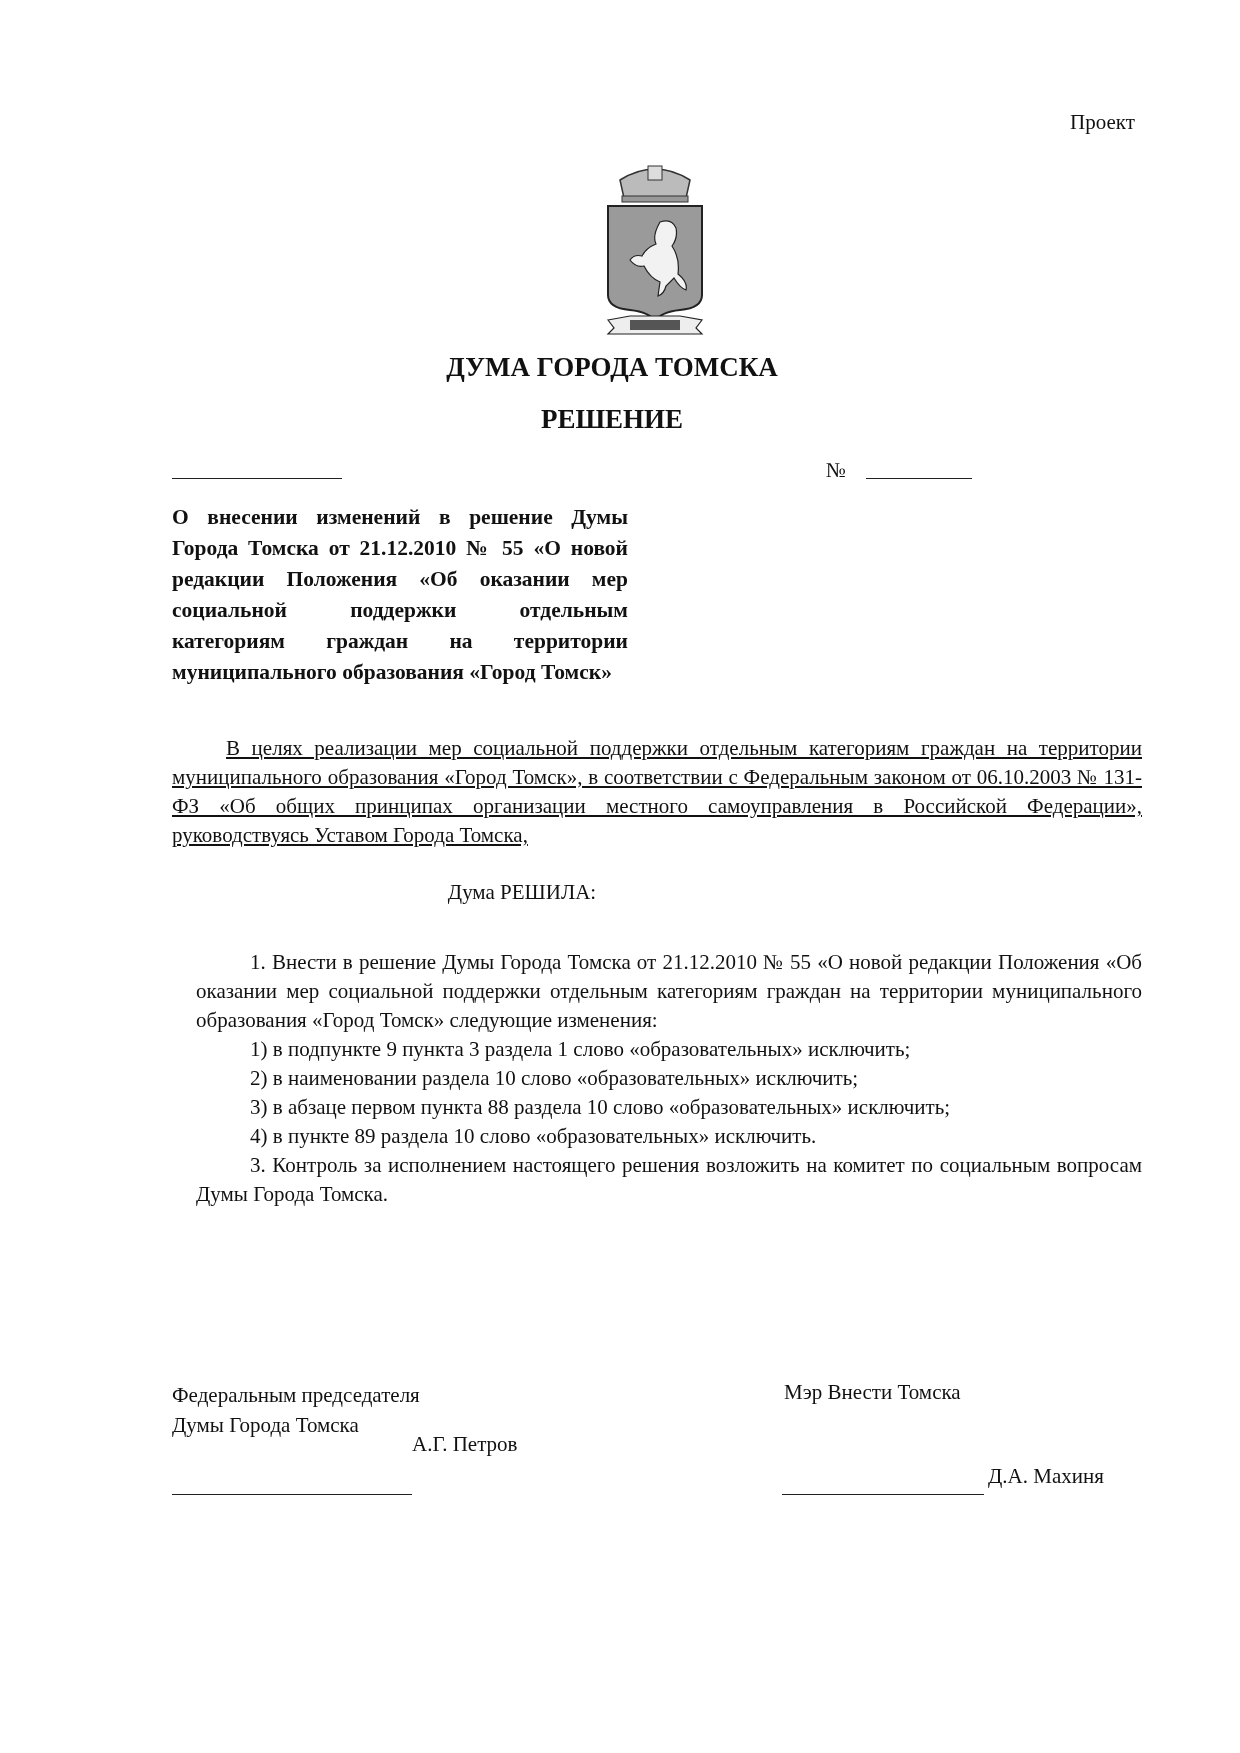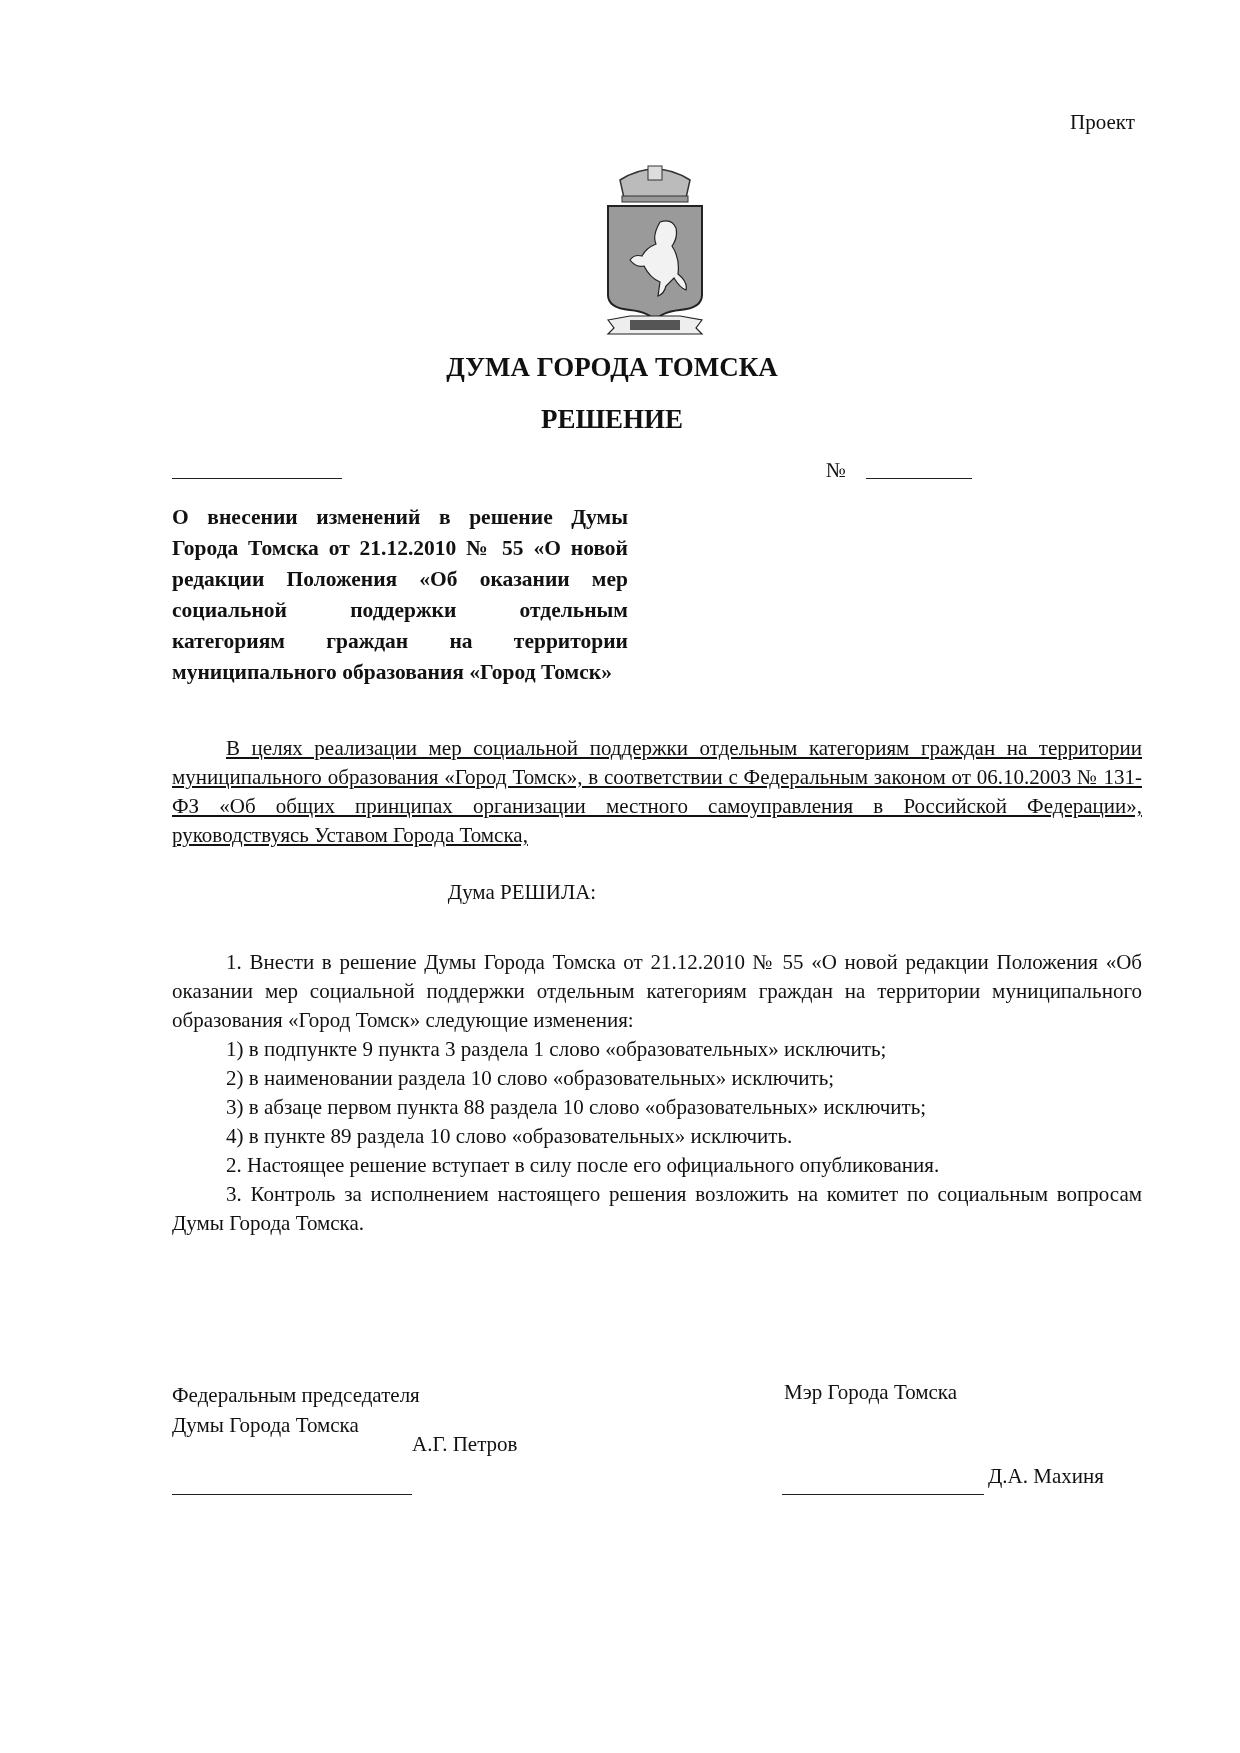--- a/index.html
+++ b/index.html
@@ -14,21 +14,21 @@
   .no-label { left:826px; top:458px; font-size:21px; }
   .no-line { left:866px; top:478px; width:106px; border-bottom:1.5px solid #222; }
   .date-line { left:172px; top:478px; width:170px; border-bottom:1.5px solid #222; }
   .subject { left:172px; top:502px; width:456px; font-weight:bold; font-size:21.5px;
              line-height:31px; text-align:justify; text-align-last:left; }
   .para { left:172px; width:970px; font-size:21px; line-height:29px; text-align:justify;text-decoration:underline; }
   .indent { text-indent:54px; }
   .p1 { top:734px; }
   .resolve { left:0; width:1044px; text-align:center; top:880px; font-size:21px; }
   .list { left:172px; width:970px; top:948px; font-size:21px; line-height:29px; }
-  .list div { text-align:justify; }
+  .list div { text-align:justify;margin-left:24px; }
   .list .li { padding-left:54px; }
   .sig-left { left:172px; top:1380px; font-size:21px; line-height:30px; }
   .sig-right { left:784px; top:1380px; font-size:21px; }
   .sig-line-l { left:172px; top:1494px; width:240px; border-bottom:1.5px solid #222; }
   .sig-name-l { left:412px; top:1432px; font-size:21px; }
   .sig-line-r { left:782px; top:1494px; width:202px; border-bottom:1.5px solid #222; }
   .sig-name-r { left:988px; top:1464px; font-size:21px; }
 </style>
 </head>
 <body>
@@ -63,26 +63,25 @@
 <div class="abs para indent p1">В целях реализации мер социальной поддержки отдельным категориям граждан на территории муниципального образования «Город Томск», в соответствии с Федеральным законом от 06.10.2003 № 131-ФЗ «Об общих принципах организации местного самоуправления в Российской Федерации», руководствуясь Уставом Города Томска,</div>
 
 <div class="abs resolve">Дума РЕШИЛА:</div>
 
 <div class="abs list">
   <div class="indent">1. Внести в решение Думы Города Томска от 21.12.2010 № 55 «О новой редакции Положения «Об оказании мер социальной поддержки отдельным категориям граждан на территории муниципального образования «Город Томск» следующие изменения:</div>
   <div class="li">1) в подпункте 9 пункта 3 раздела 1 слово «образовательных» исключить;</div>
   <div class="li">2) в наименовании раздела 10 слово «образовательных» исключить;</div>
   <div class="li">3) в абзаце первом пункта 88 раздела 10 слово «образовательных» исключить;</div>
   <div class="li">4) в пункте 89 раздела 10 слово «образовательных» исключить.</div>
-  <div class="indent">2. Настоящее решение вступает в силу после его официального опубликования.</div>
   <div class="indent">3. Контроль за исполнением настоящего решения возложить на комитет по социальным вопросам Думы Города Томска.</div>
 </div>
 
 <div class="abs sig-left">
   <div>Федеральным председателя</div>
   <div>Думы Города Томска</div>
 </div>
-<div class="abs sig-right">Мэр Города Томска</div>
+<div class="abs sig-right">Мэр Внести Томска</div>
 
 <div class="abs sig-line-l"></div>
 <div class="abs sig-name-l">А.Г. Петров</div>
 <div class="abs sig-line-r"></div>
 <div class="abs sig-name-r">Д.А. Махиня</div>
 
 </body></html>

